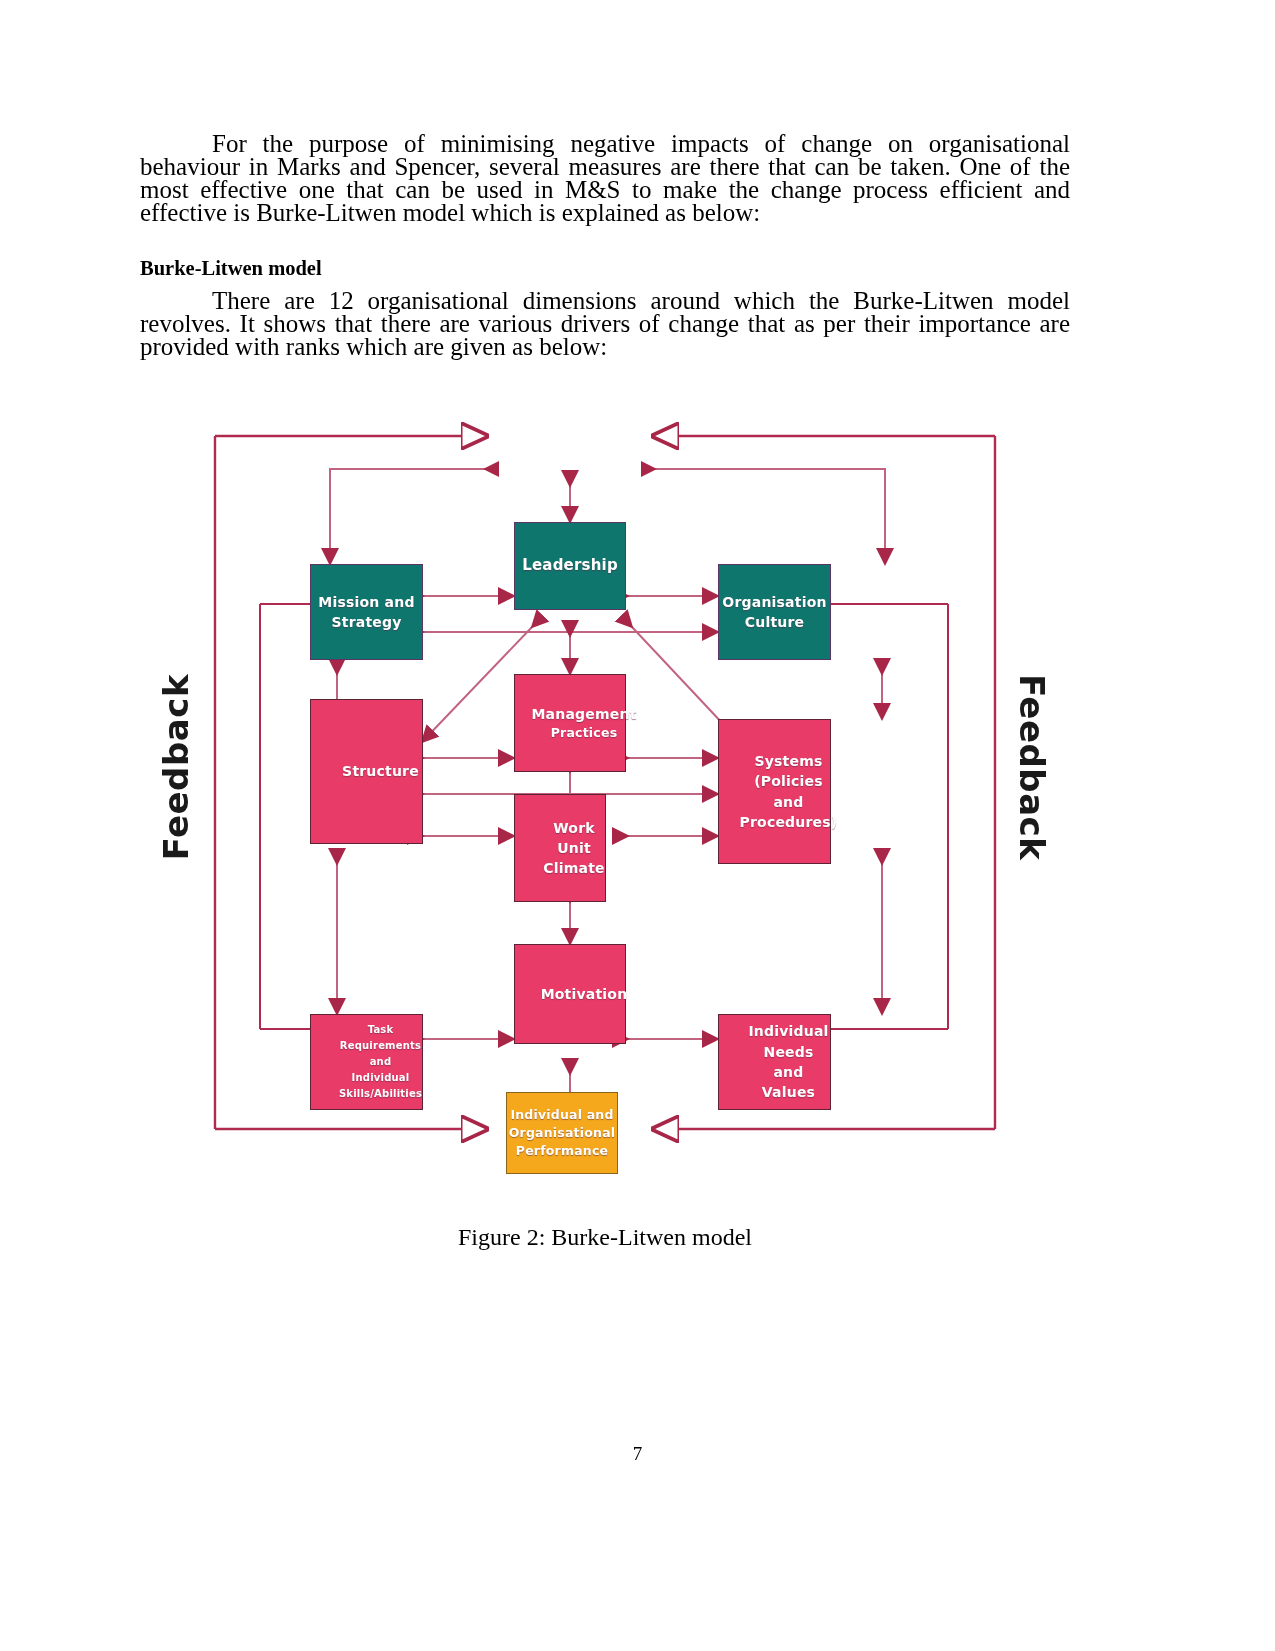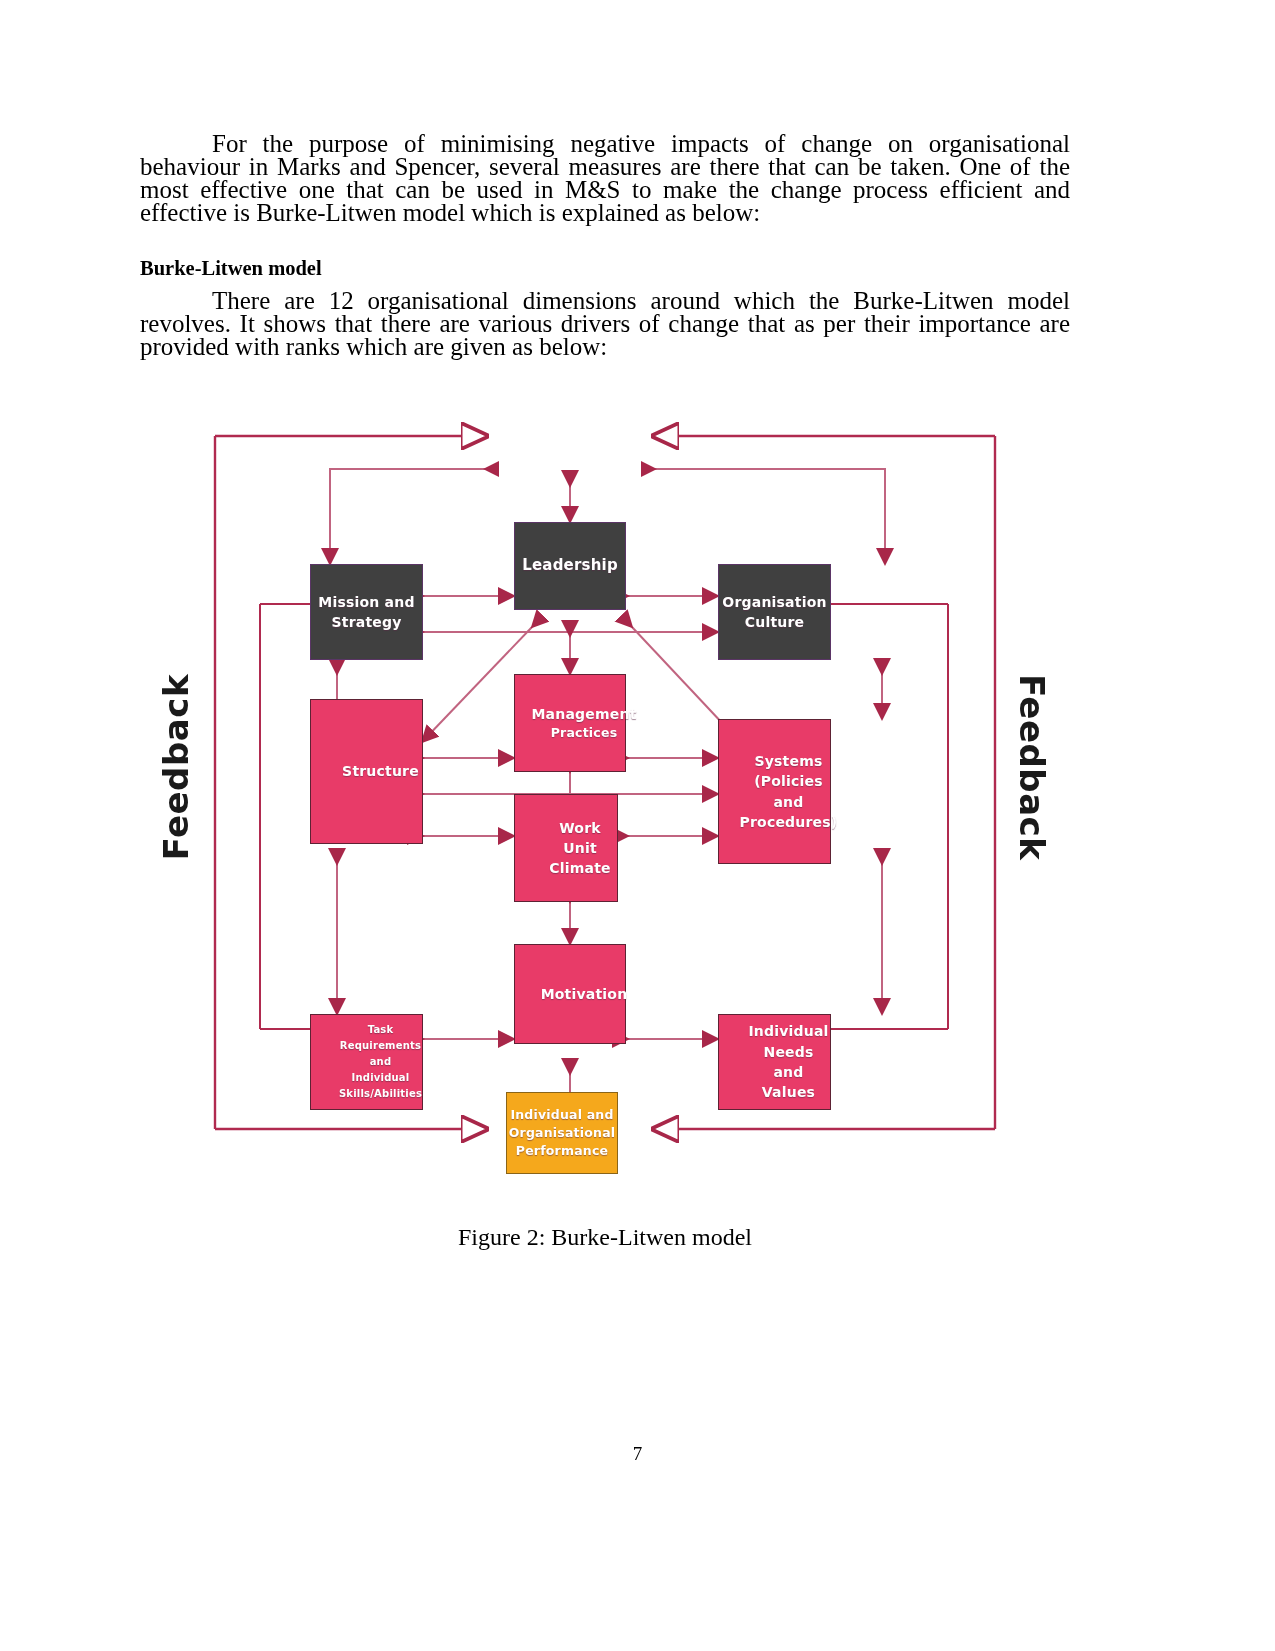--- a/index.html
+++ b/index.html
@@ -25,21 +25,21 @@
   .node{
     position:absolute;box-sizing:border-box;
     border:1.5px solid #5a3a52;
     display:flex;flex-direction:column;align-items:center;justify-content:center;
     color:#ffffff;font-family:"DejaVu Sans",sans-serif;font-weight:bold;
     text-align:center;letter-spacing:.2px;
     text-shadow:0 1px 1px rgba(90,40,70,.55);
     line-height:1.45;
   }
   .n-orange{background:#f5a81c;border-color:#8a6418;}
-  .n-purple{background:#404040;border-color:#5b3566;}
+  .n-purple{background:#0f766e;border-color:#5b3566;}
   .n-pink{background:#e83b68;border-color:#5d2234;padding-left:28px;}
 
   .fb{
     position:absolute;font-family:"DejaVu Sans",sans-serif;
     font-weight:bold;font-size:34px;color:#1a1a1a;
     writing-mode:vertical-rl;letter-spacing:.5px;
   }
   .fb-left{left:16px;top:300px;transform:rotate(180deg);}
   .fb-right{left:872px;top:300px;}
 
@@ -176,21 +176,21 @@
         <div class="node n-pink" style="left:170px;top:325px;width:113px;height:145px;font-size:14px;">
           <span>Structure</span>
         </div>
 
         <div class="node n-pink" style="left:578px;top:345px;width:113px;height:145px;font-size:14px;">
           <span>Systems</span>
           <span>(Policies and</span>
           <span>Procedures)</span>
         </div>
 
-        <div class="node n-pink" style="left:374px;top:420px;width:104px;height:108px;font-size:14px;align-items:center;">
+        <div class="node n-pink" style="left:374px;top:420px;width:92px;height:108px;font-size:14px;align-items:center;">
           <span>Work Unit</span>
           <span>Climate</span>
         </div>
 
         <div class="node n-pink" style="left:374px;top:570px;width:112px;height:100px;font-size:14px;">
           <span>Motivation</span>
         </div>
 
         <div class="node n-pink" style="left:170px;top:640px;width:113px;height:96px;font-size:10px;line-height:1.6;">
           <span>Task</span>

